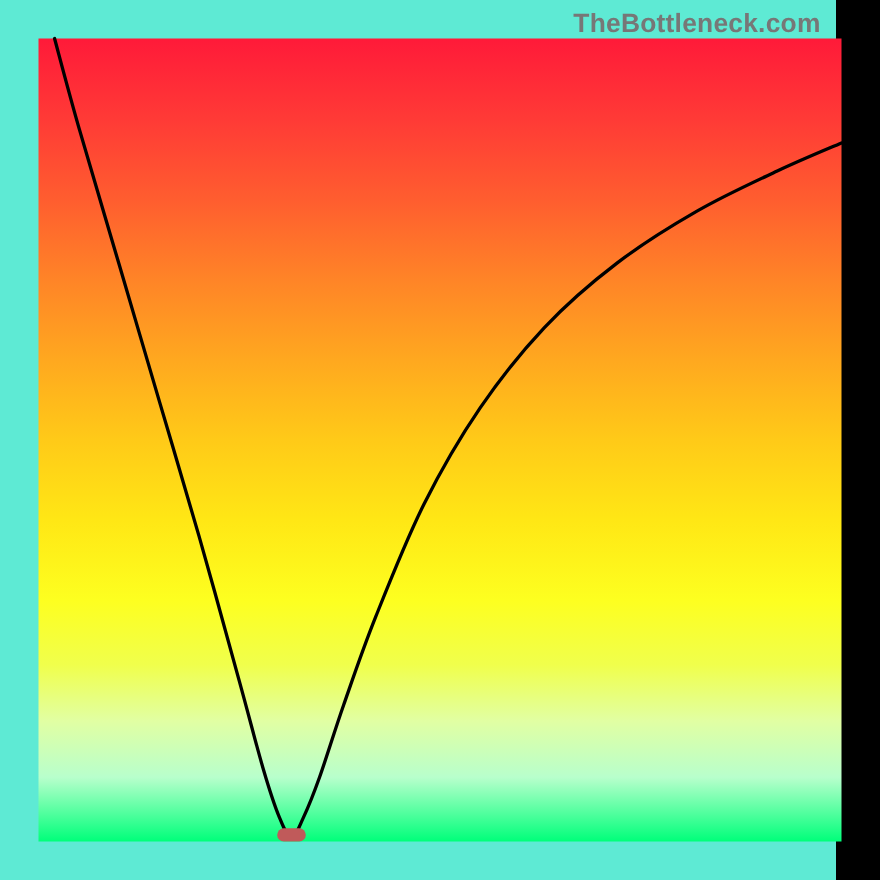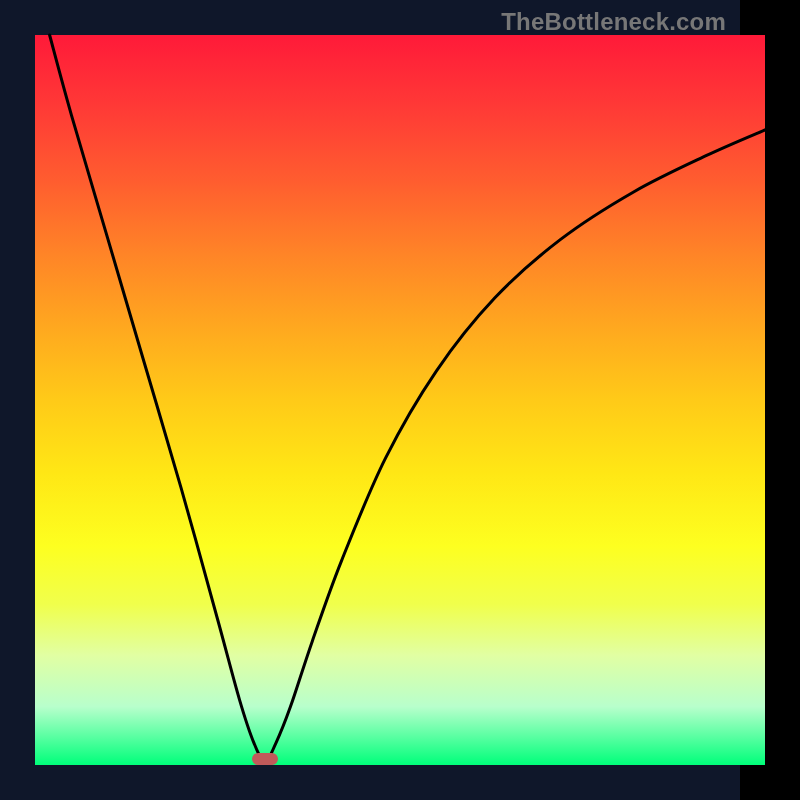--- a/index.html
+++ b/index.html
@@ -8,21 +8,22 @@
     width: 800px;
     height: 800px;
     background: #000;
     font-family: Arial, Helvetica, sans-serif;
     overflow: hidden;
   }
   .outer {
     position: relative;
     width: 740px;
     height: 800px;
-    background: #0f172a;
+    background: #5eead4;
+    padding-left: 20px;
   }
   .plot {
     position: absolute;
     left: 35px;
     top: 35px;
     width: 730px;
     height: 730px;
     background: linear-gradient(to bottom,
       #ff1a39 0%,
       #ff3a36 10%,

